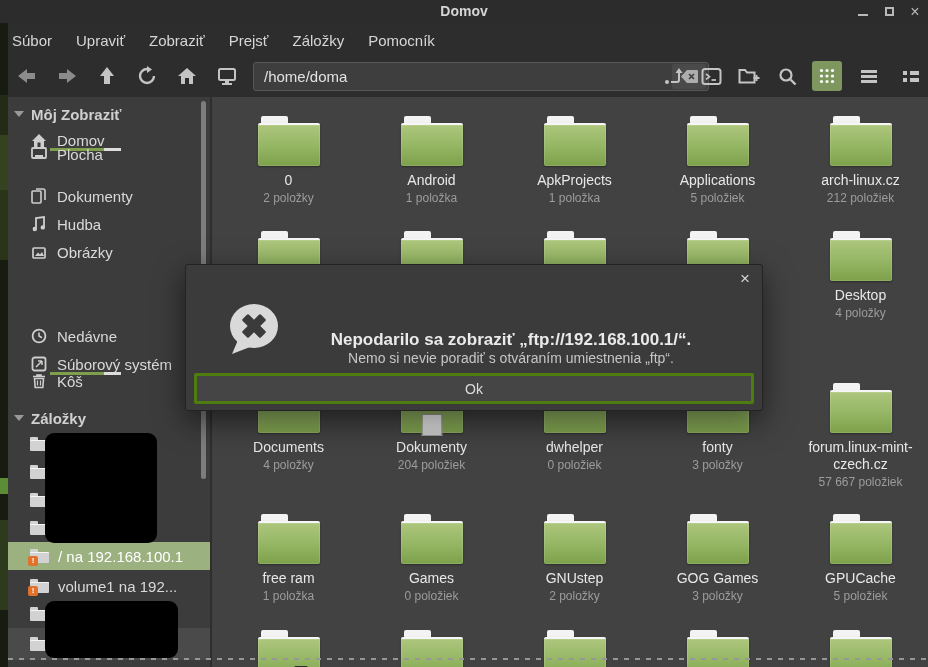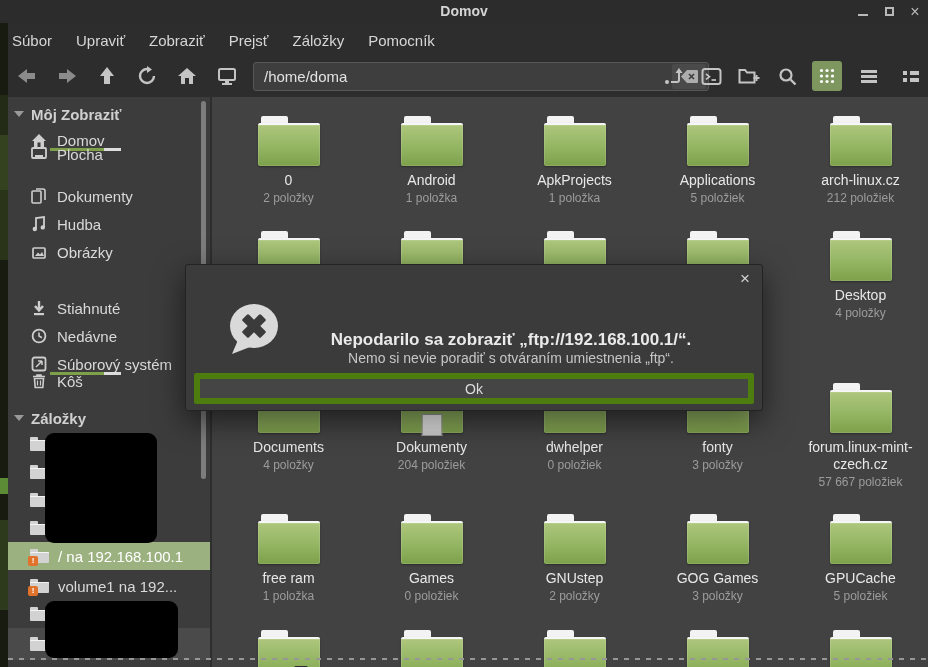--- a/index.html
+++ b/index.html
@@ -71,21 +71,21 @@
   .gname { margin-top:6px; font-size:14px; color:#e8e8e8; text-align:center; line-height:17px; max-width:128px; }
   .gcount { font-size:12px; color:#9c9c9c; text-align:center; line-height:18px; }
 
   
   .dialog { position:absolute; left:185px; top:264px; width:578px; height:147px; background:#3b3b3b; border:1px solid #232323; border-radius:3px; box-shadow:0 10px 30px rgba(0,0,0,.55); z-index:50; }
   .dlg-close { position:absolute; right:12px; top:4px; color:#d2d2d2; font-size:17px; cursor:default; }
   .dlg-body { display:flex; align-items:center; padding:26px 40px 0 38px; gap:18px; }
   .dlg-text { flex:1; text-align:center; }
   .dlg-title { font-size:17px; font-weight:bold; color:#eaeaea;margin-top:39px; }
   .dlg-msg { font-size:14px; color:#c6c6c6; margin-top:0; }
-  .dlg-ok { position:absolute; left:8px; right:8px; bottom:6px; height:31px; background:#454545; border:6px solid #4d7c0f; border-radius:2px; color:#dcdcdc; font-size:14px; display:flex; align-items:center; justify-content:center; }
+  .dlg-ok { position:absolute; left:8px; right:8px; bottom:6px; height:31px; background:#454545; border:3px solid #4d7c0f; border-radius:2px; color:#dcdcdc; font-size:14px; display:flex; align-items:center; justify-content:center; }
 
   
   .dashline { position:absolute; left:8px; top:658px; width:920px; height:2px; z-index:40;
     background:repeating-linear-gradient(90deg,#979797 0 5px,transparent 5px 11px); }
 
   svg { display:block; }
 </style>
 </head>
 <body>
 <div id="stage">
@@ -276,29 +276,20 @@
       <span class="slabel">Hudba</span>
     </div>
     <div class="srow" style="top:141px;">
       <span class="sicon">
           <svg width="16" height="15" viewBox="0 0 16 15">
             <rect x="2" y="3" width="12" height="10" rx="1" fill="none" stroke="currentColor" stroke-width="1.7"></rect>
             <path d="M4 11 L7 7.5 L9 9.5 L11 7 L13 11 Z" fill="currentColor"></path>
           </svg>
         </span>
       <span class="slabel">Obrázky</span>
-    </div>
-    <div class="srow" style="top:197px;">
-      <span class="sicon">
-          <svg width="14" height="16" viewBox="0 0 14 16">
-            <path d="M7 1 V9 M3 6 L7 10.5 L11 6" fill="none" stroke="currentColor" stroke-width="2.4"></path>
-            <rect x="2" y="13" width="10" height="2.2" fill="currentColor"></rect>
-          </svg>
-        </span>
-      <span class="slabel">Stiahnuté</span>
     </div>
     <div class="srow" style="top:225px;">
       <span class="sicon">
           <svg width="16" height="16" viewBox="0 0 16 16">
             <circle cx="8" cy="8" r="6.4" fill="none" stroke="currentColor" stroke-width="1.8"></circle>
             <path d="M8 4.5 V8 L11 9.7" fill="none" stroke="currentColor" stroke-width="1.6"></path>
           </svg>
         </span>
       <span class="slabel">Nedávne</span>
     </div>

